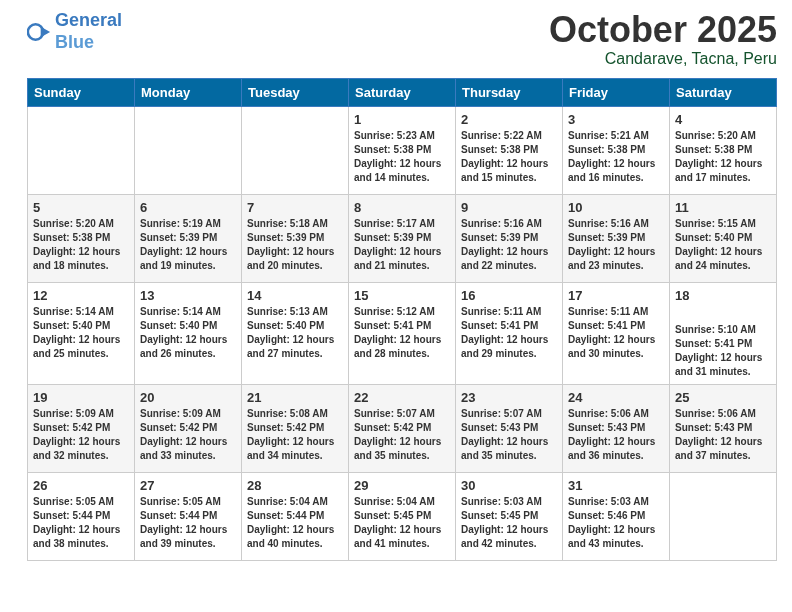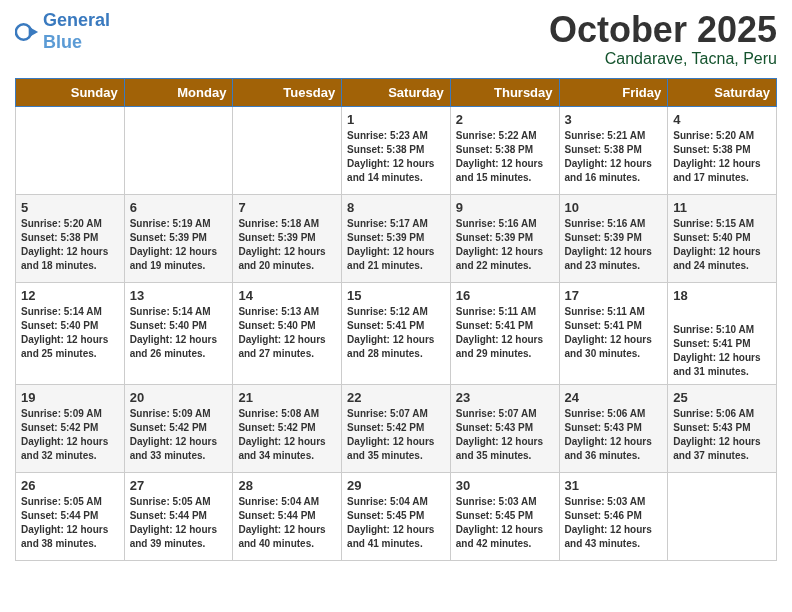--- a/index.html
+++ b/index.html
@@ -4,21 +4,21 @@
   <style>
     * { box-sizing: border-box; margin: 0; padding: 0; }
     body {
       font-family: Arial, sans-serif;
       background: #fff;
       width: 792px;
       min-height: 612px;
     }
     .container {
       width: 792px;
-      padding: 10px 15px 15px 15px;
+      padding: 10px 15px 15px 27px;
     }
     .header-section {
       display: flex;
       justify-content: space-between;
       align-items: flex-start;
       margin-bottom: 10px;
     }
     .logo {
       display: flex;
       align-items: center;
@@ -49,23 +49,23 @@
     .location-title {
       font-size: 16px;
       color: #14532d;
     }
     .calendar {
       width: 100%;
       border-collapse: collapse;
       border: 1px solid #ccc;
     }
     .calendar th {
-      background-color: #a16207;
+      background-color: #0369a1;
       color: #fff;
-      text-align: right;
+      text-align: left;
       padding: 6px 6px;
       font-size: 13px;
       font-weight: bold;
       border: 1px solid #3a7abf;
     }
     .calendar td {
       vertical-align: top;
       padding: 5px 5px;
       border: 1px solid #ccc;
       width: calc(100% / 7);

